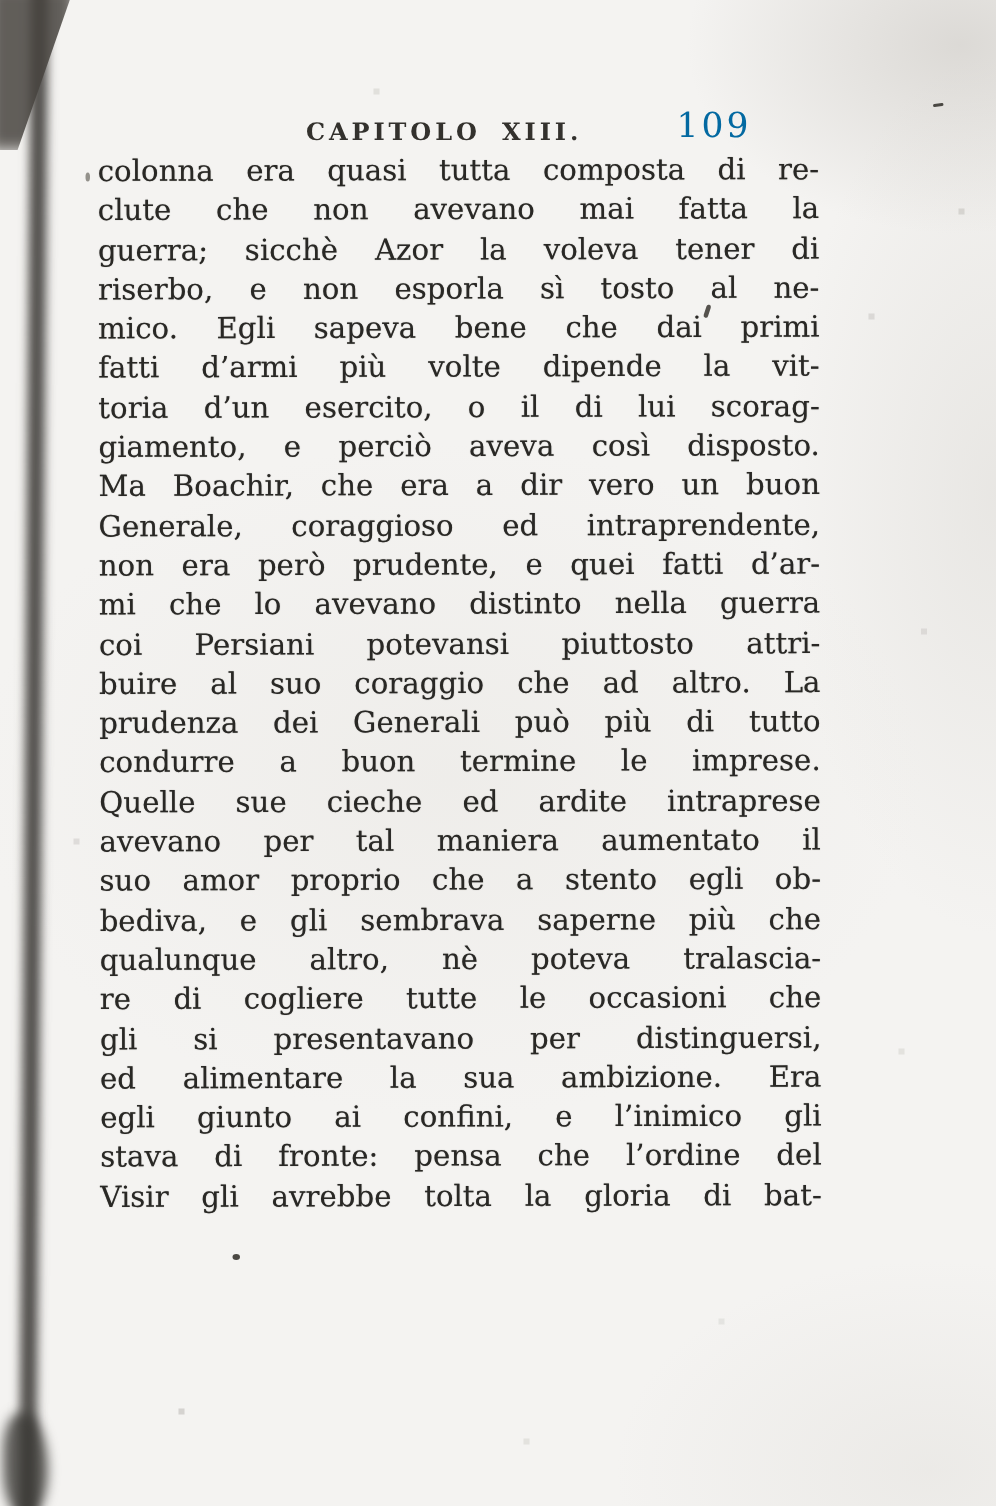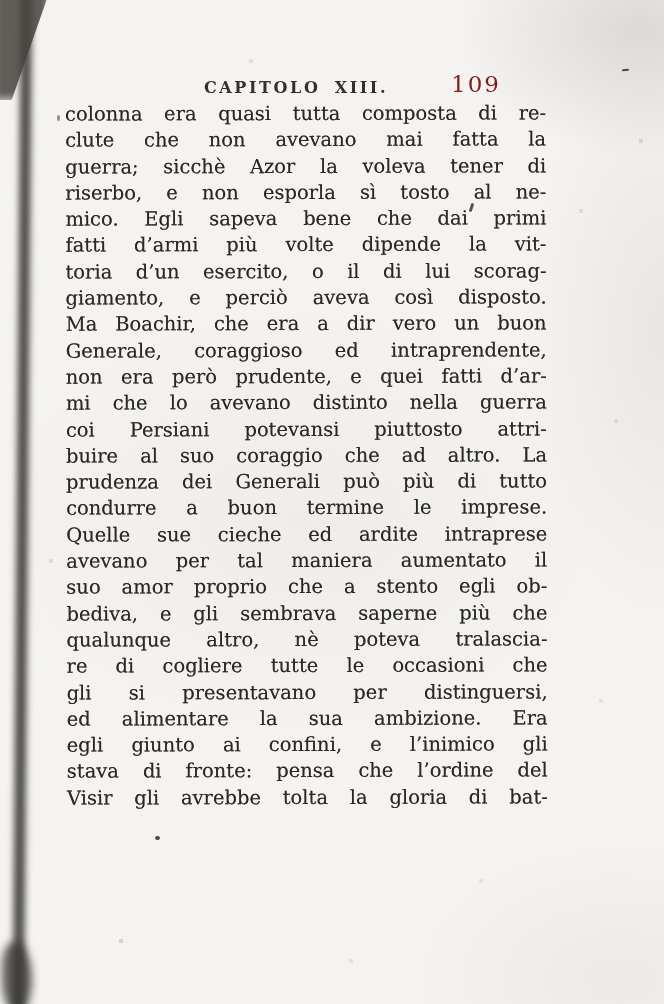--- a/index.html
+++ b/index.html
@@ -64,21 +64,21 @@
     letter-spacing: 2.6px;
     word-spacing: 6px;
     font-weight: bold;
     color: #33312d;
   }
   .page-number {
     position: absolute;
     left: 451px; top: -3px;
     font-size: 23px;
     letter-spacing: 2px;
-    color: #7f1d1d;
+    color: #0369a1;
   }
   
   .body-block {
     position: absolute;
     left: 66px; top: 101px;
     width: 481px;
     font-size: 19.5px;
     line-height: 26.3px;
     transform: rotate(-0.15deg);
   }

